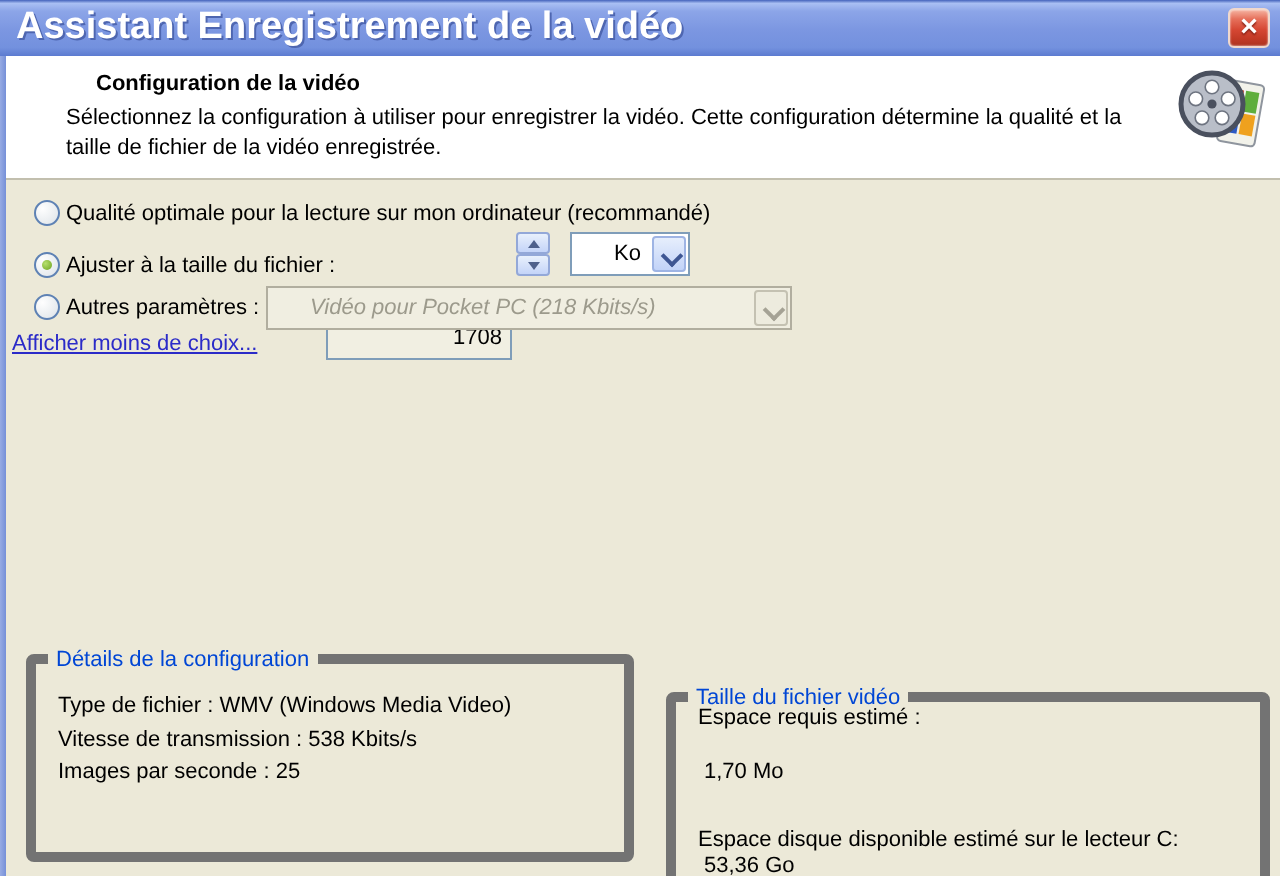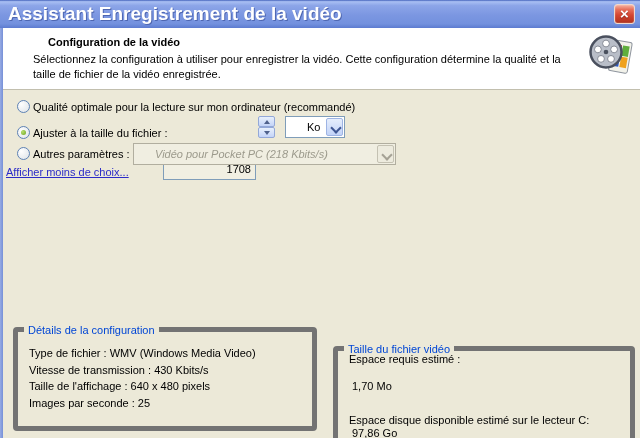--- a/index.html
+++ b/index.html
@@ -171,27 +171,26 @@
       <span class="chev"></span>
     </span>
   </div>
 
   <a class="link">Afficher moins de choix...</a>
 
   <div class="groupbox gb-left" style="left:13px; top:327px; width:304px; height:104px;">
     <span class="gb-title">Détails de la configuration</span>
     <div class="gb-content">
       <div class="gb-line">Type de fichier : WMV (Windows Media Video)</div>
-      <div class="gb-line">Vitesse de transmission : 430 Kbits/s</div>
-      <div class="gb-line">Taille de l'affichage : 640 x 480 pixels</div>
+      <div class="gb-line">Vitesse de transmission : 538 Kbits/s</div>
       <div class="gb-line">Images par seconde : 25</div>
     </div>
   </div>
 
   <div class="groupbox" style="left:333px; top:327px; width:302px; height:104px;margin-top:19px;">
     <span class="gb-title">Taille du fichier vidéo</span>
     <div class="gb-line" style="top:2px;">Espace requis estimé :</div>
     <div class="gb-line indent" style="top:29px;">1,70 Mo</div>
     <div class="gb-line" style="top:63px;">Espace disque disponible estimé sur le lecteur C:</div>
-    <div class="gb-line indent" style="top:76px;">97,86 Go</div>
+    <div class="gb-line indent" style="top:76px;">53,36 Go</div>
   </div>
 
 </div>
 
 </body></html>

